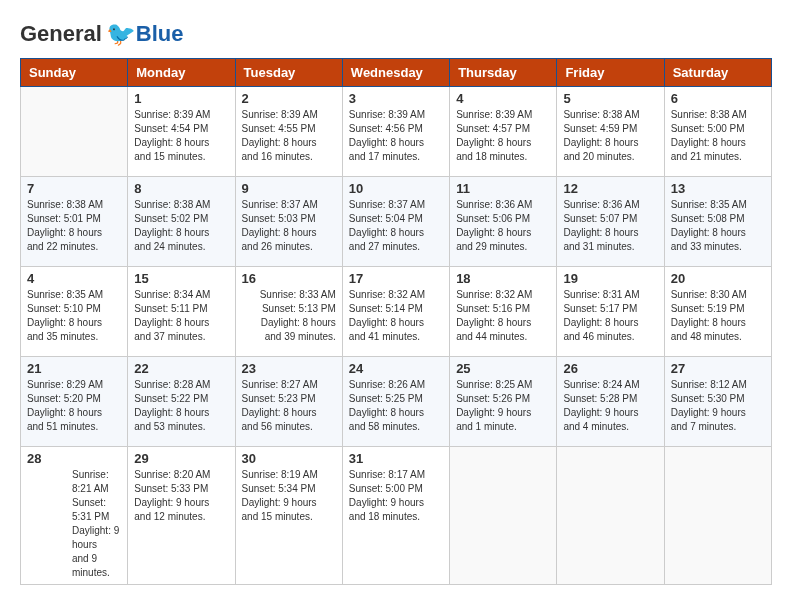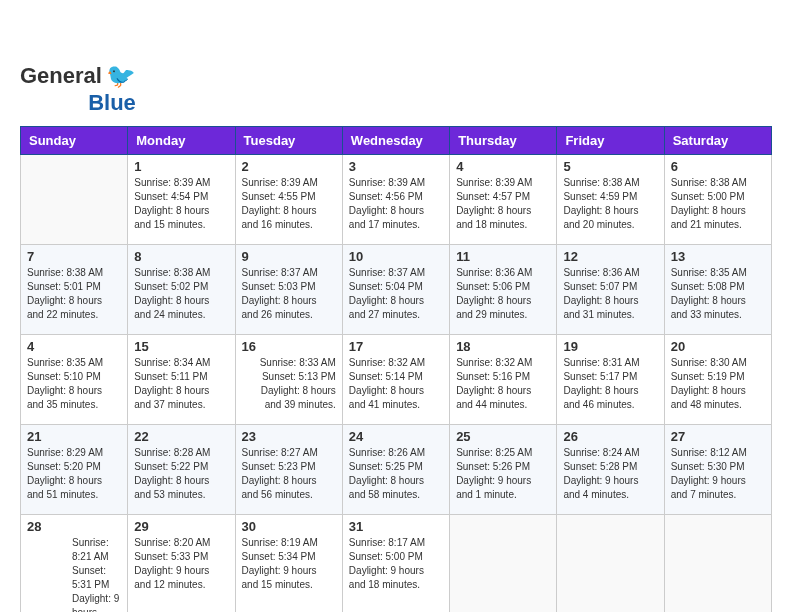--- a/index.html
+++ b/index.html
@@ -11,23 +11,22 @@
       padding: 20px;
     }
     .header-area {
       display: flex;
       justify-content: space-between;
       align-items: flex-start;
       margin-bottom: 10px;
     }
     .logo {
       display: flex;
-      flex-direction: column;
-      align-items: flex-end;
-      margin-top: 42px;
+      flex-direction: row;
+      align-items: center;
     }
     .logo-general {
       font-size: 22px;
       font-weight: bold;
       color: #333;
     }
     .logo-blue {
       font-size: 22px;
       font-weight: bold;
       color: #1a5fa8;
@@ -52,21 +51,21 @@
     .location {
       font-size: 14px;
       color: #555;
     }
     table {
       width: 100%;
       border-collapse: collapse;
       table-layout: fixed;
     }
     thead tr th {
-      background-color: #6d28d9;
+      background-color: #c2410c;
       color: #fff;
       text-align: left;
       padding: 6px 8px;
       font-size: 13px;
       font-weight: bold;
       border: 1px solid #1a5090;
     }
     tbody tr td {
       border: 1px solid #ccc;
       vertical-align: top;

